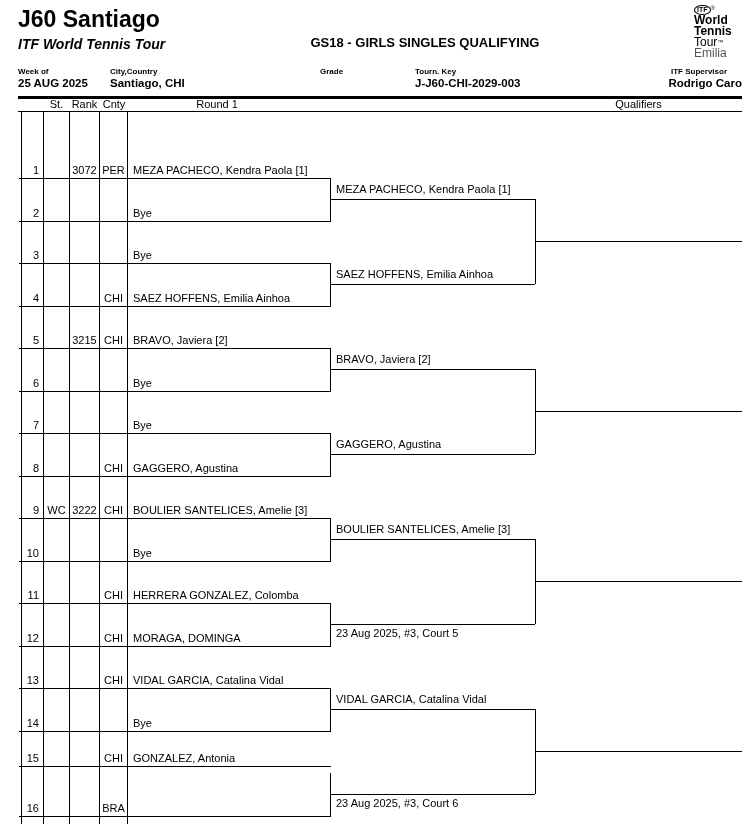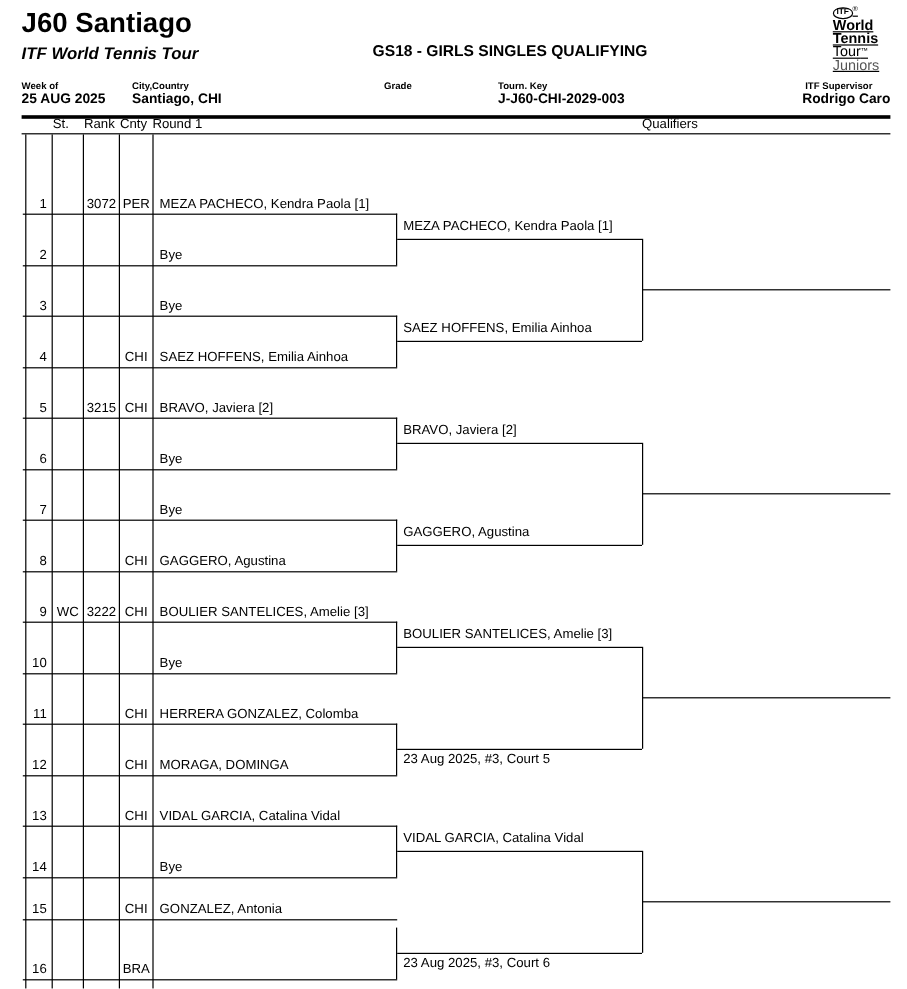--- a/index.html
+++ b/index.html
@@ -7,33 +7,33 @@
     position:relative;width:756px;height:824px;background:#fff;
     font-family:"Liberation Sans","DejaVu Sans",sans-serif;color:#000;overflow:hidden;
   }
   .abs{position:absolute;}
   .nowrap{white-space:nowrap;}
   .bold{font-weight:normal;}
   
   .title{left:18px;top:6px;font-size:23px;font-weight:bold;letter-spacing:0;}
   .subtitle{left:18px;top:36px;font-size:14px;font-weight:bold;font-style:italic;}
   .event{left:250px;top:35px;width:350px;text-align:center;font-size:13px;font-weight:bold;}
-  .logo{left:694px;top:3px;width:60px;font-size:12px;line-height:11px;text-decoration:underline;}
+  .logo{left:694px;top:3px;width:60px;font-size:12px;line-height:11px;}
   .logo .mark{font-size:7px;font-weight:bold;border:1px solid #000;border-radius:50%;padding:0 2px;display:inline-block;line-height:8px;}
   .logo .reg{font-size:6px;vertical-align:top;}
   .logo .w{font-weight:bold;}
   .logo .tm{font-size:6px;vertical-align:top;}
   .logo .jr{color:#555;}
   
   .lbl{font-size:8px;font-weight:bold;top:67px;}
   .val{font-size:11.5px;font-weight:bold;top:77px;}
   
   .rule-thick{left:18px;top:96px;width:724px;height:3px;background:#000;}
   .rule-thin{left:18px;top:111px;width:724px;height:1px;background:#000;}
-  .colhead{top:98px;font-size:11px;text-align:left;}
+  .colhead{top:98px;font-size:11px;text-align:center;}
   .vline{width:0;border-left:1px solid #000;top:112px;height:712px;}
   
   .row{left:19px;width:312px;height:17px;border-bottom:1px solid #000;position:absolute;}
   .row .c{position:absolute;bottom:1px;font-size:11px;line-height:13px;white-space:nowrap;}
   .row .pos{left:0;width:20px;text-align:right;}
   .row .st{left:25px;width:25px;text-align:center;}
   .row .rank{left:51px;width:29px;text-align:center;}
   .row .cnty{left:81px;width:27px;text-align:center;}
   .row .name{left:114px;}
   
@@ -50,21 +50,21 @@
 
   <div class="abs title nowrap">J60 Santiago</div>
   <div class="abs subtitle nowrap">ITF World Tennis Tour</div>
   <div class="abs event nowrap">GS18 - GIRLS SINGLES QUALIFYING</div>
 
   <div class="abs logo">
     <div><span class="mark">ITF</span><span class="reg">®</span></div>
     <div class="w">World</div>
     <div class="w">Tennis</div>
     <div><span>Tour</span><span class="tm">™</span></div>
-    <div class="jr">Juniors</div>
+    <div class="jr">Emilia</div>
   </div>
 
   <div class="abs lbl nowrap" style="left:18px">Week of</div>
   <div class="abs val nowrap" style="left:18px">25 AUG 2025</div>
   <div class="abs lbl nowrap" style="left:110px">City,Country</div>
   <div class="abs val nowrap" style="left:110px">Santiago, CHI</div>
   <div class="abs lbl nowrap" style="left:320px">Grade</div>
   <div class="abs lbl nowrap" style="left:415px">Tourn. Key</div>
   <div class="abs val nowrap" style="left:415px">J-J60-CHI-2029-003</div>
   <div class="abs lbl" style="left:628px;width:142px;text-align:center">ITF Supervisor</div>

